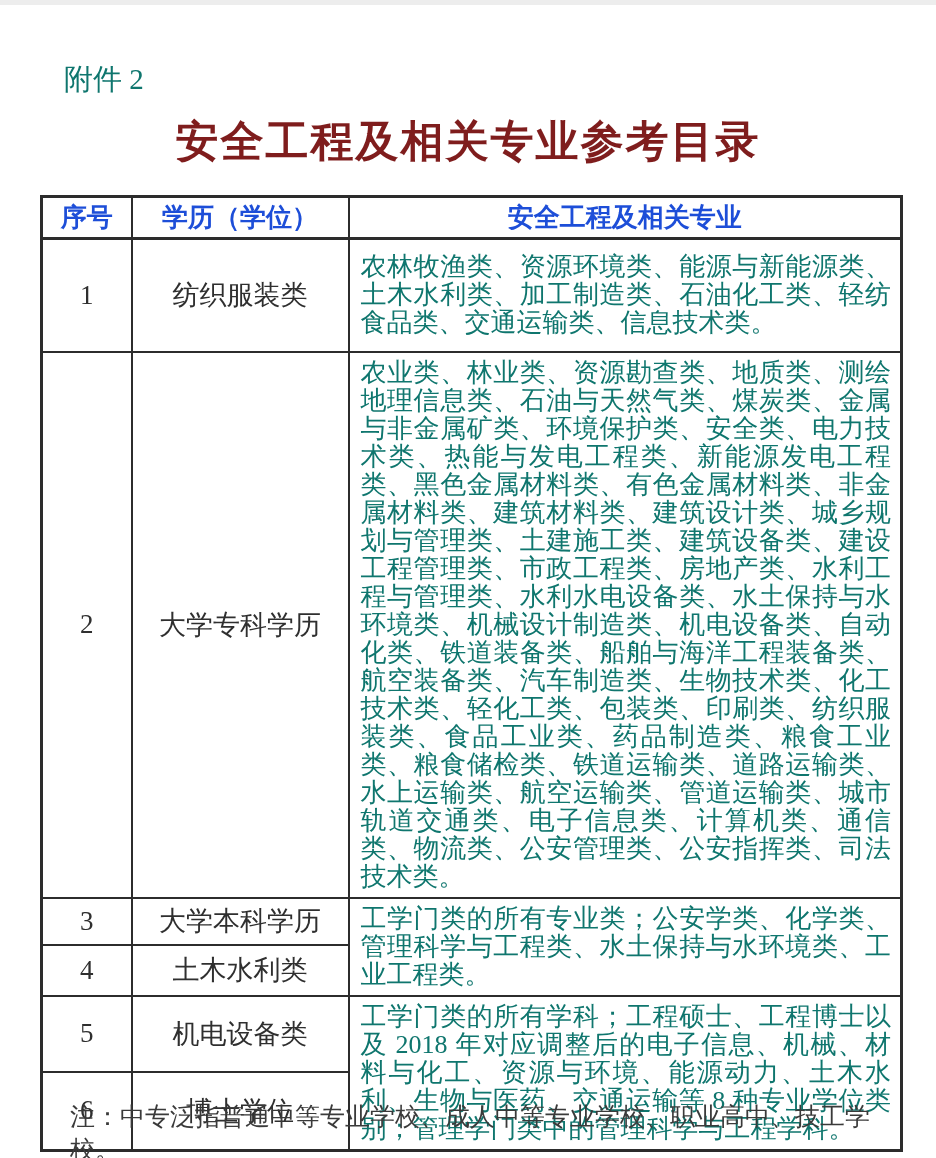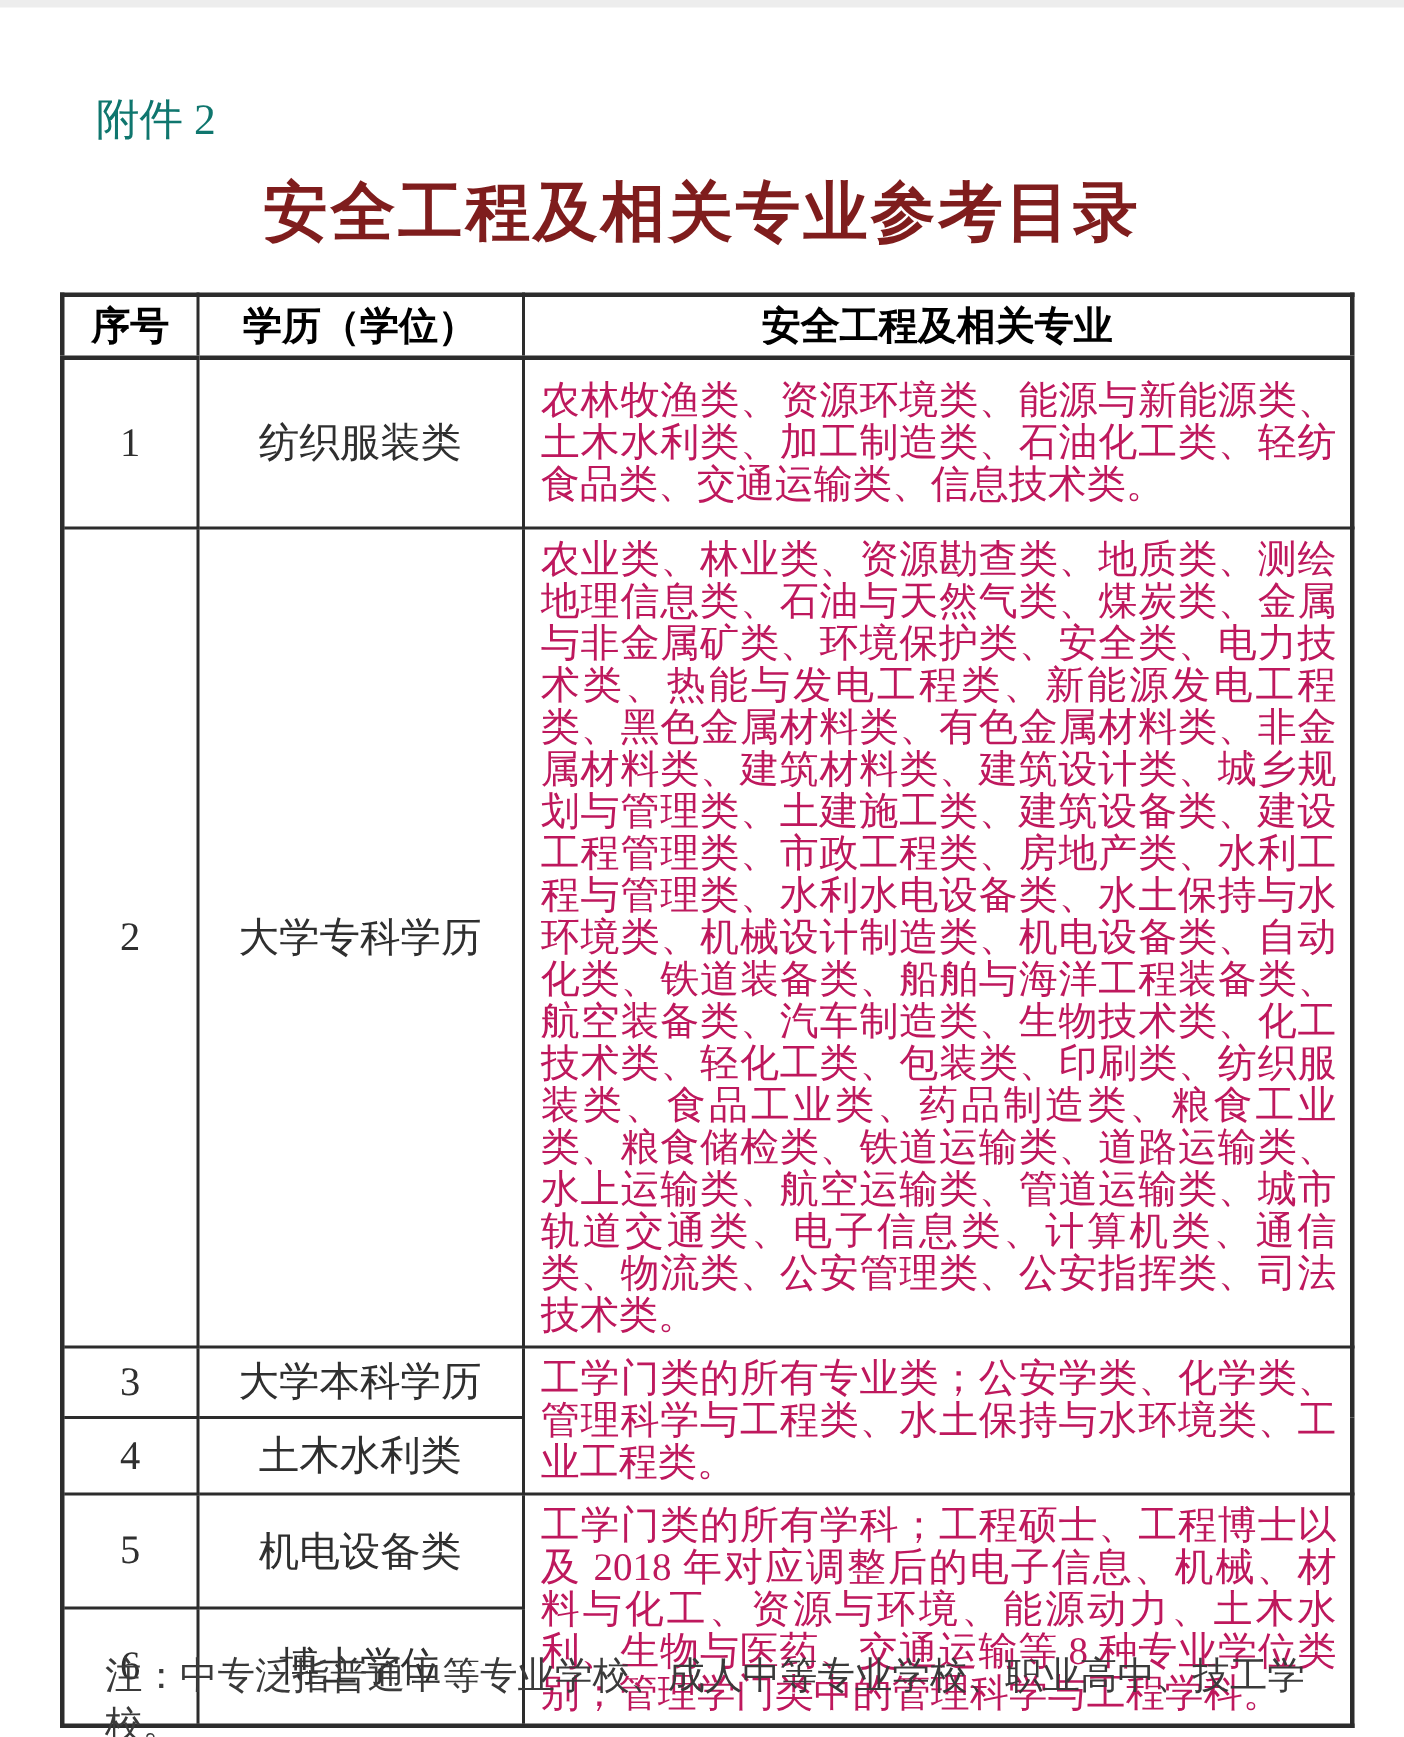--- a/index.html
+++ b/index.html
@@ -56,38 +56,38 @@
     box-sizing: border-box;
   }
   table.catalog thead th {
     height: 40px;
     border-bottom: 3px solid #2c2c2c;
     font-family: "Liberation Sans", "DejaVu Sans", sans-serif;
     font-weight: bold;
     font-size: 26px;
     text-align: center;
     vertical-align: middle;
-    color: #000000;
+    color: #1d4ed8;
     padding: 2px 4px;
   }
   td.num-cell,
   td.degree-cell {
     text-align: center;
     vertical-align: middle;
     font-size: 27px;
     color: #2f2f2f;
     padding: 2px 4px;
   }
   td.majors-cell {
     font-size: 26px;
     line-height: 28px;
     text-align: justify;
     text-justify: inter-ideograph;
     vertical-align: middle;
-    color: #be185d;
+    color: #0f766e;
     padding: 6px 9px 6px 11px;
   }
   tr.r1 { height: 113px; }
   tr.r2 { height: 500px; }
   tr.r3 { height: 45px; }
   tr.r4 { height: 47px; }
   tr.r5 { height: 73px; }
   tr.r6 { height: 75px; }
   .doc-note {
     position: absolute;

